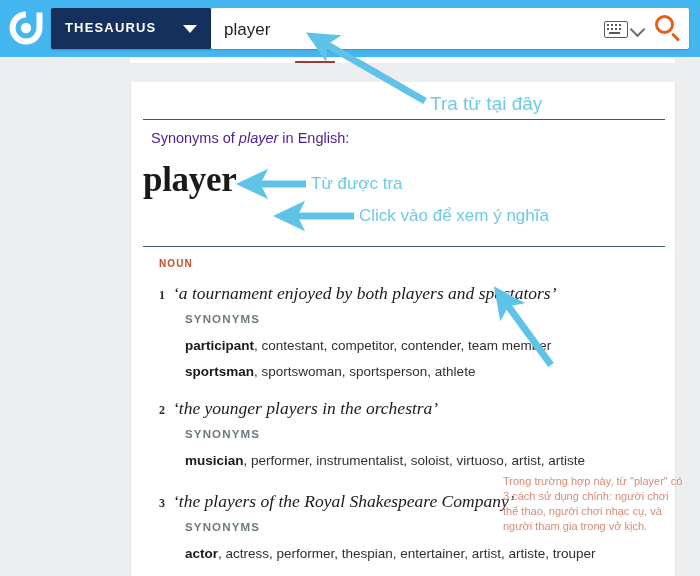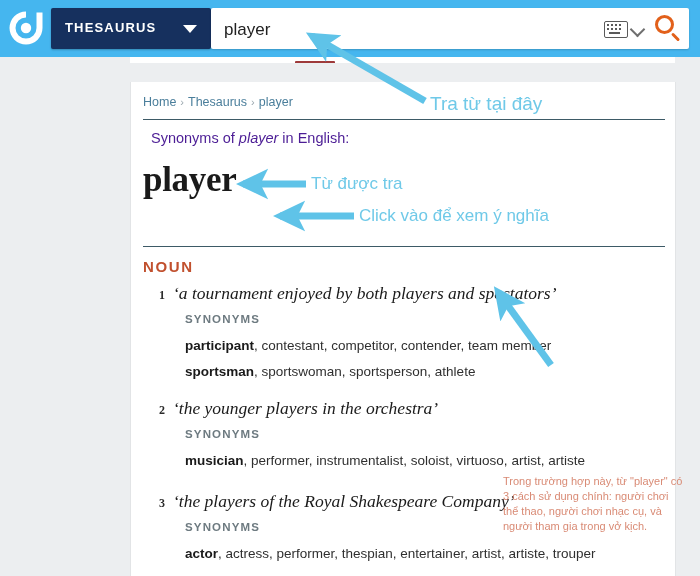--- a/index.html
+++ b/index.html
@@ -133,22 +133,22 @@
     font-family:"Liberation Serif", serif;
     font-size:35px;font-weight:bold;color:#1a1a1a;
     letter-spacing:-0.3px;
   }
   .seedef{
     position:absolute;left:12px;top:133px;
     font-size:13.5px;color:#2b2b2b;
   }
   .seedef a{color:#3f87b5;font-weight:bold;text-decoration:none;}
   .pos{
-    position:absolute;left:12px;top:176px;
-    font-size:15px;font-weight:bold;color:#c1502e;
+    position:absolute;left:28px;top:176px;
+    font-size:10px;font-weight:bold;color:#c1502e;
     letter-spacing:.11em;
   }
 
   .sense{position:absolute;left:12px;width:520px;}
   .sense .num{
     position:absolute;left:16px;top:3px;
     font-family:"Liberation Serif", serif;
     font-size:12px;font-weight:bold;color:#2b2b2b;
   }
   .sense .quote{
@@ -196,23 +196,20 @@
   <div id="left-strip"></div>
   <div id="right-strip"></div>
 
   <div id="tabstrip">
     <div id="tab-underline"></div>
   </div>
   <div id="gray-gap"></div>
 
   <div id="card">
 
-    <div class="crumbs">
-      <a href="#">Home</a><span class="sep">›</span><a href="#">Thesaurus</a><span class="sep">›</span><span class="cur">player</span>
-    </div>
 
     <hr class="rule" style="top:37px">
 
     <div class="synline"><span>Synonyms of </span><i>player</i><span> in English:</span></div>
 
     <div class="headword">player</div>
 
 
     <hr class="rule" style="top:164px">
 

